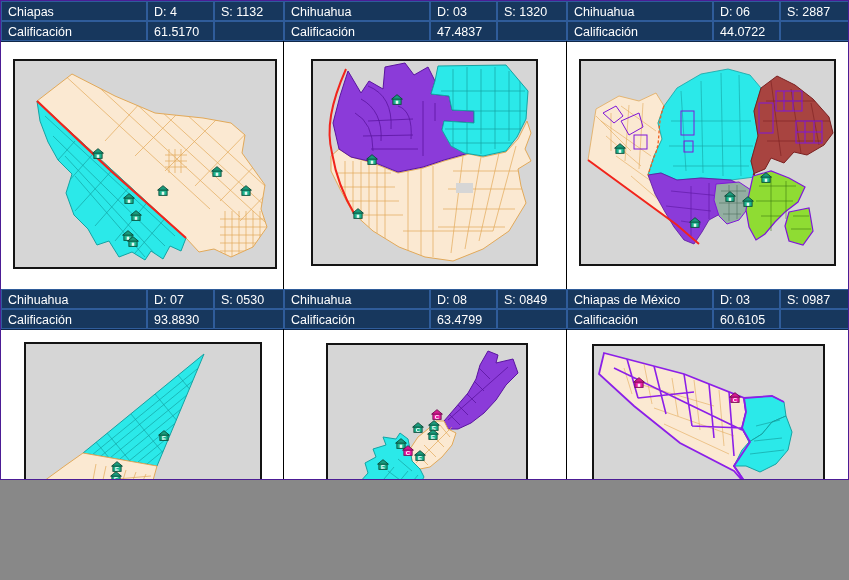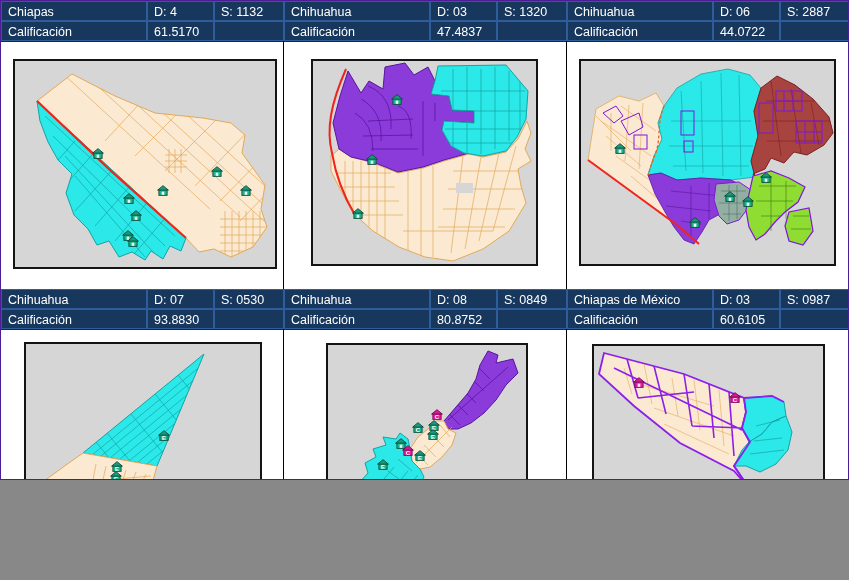--- a/index.html
+++ b/index.html
@@ -361,21 +361,21 @@
           </div>
     </div>
   </div>
 
   <div class="panel">
     <div class="hdr">
       <div class="hcell">Chihuahua</div>
       <div class="hcell">D: 08</div>
       <div class="hcell">S: 0849</div>
       <div class="hcell">Calificación</div>
-      <div class="hcell">80.8752</div>
+      <div class="hcell">63.4799</div>
       <div class="hcell"></div>
     </div>
     <div class="mapbox" style="left:42px; top:54px; width:202px; height:211px;">
       <div class="map-canvas">
         <svg class="mapsvg" viewBox="0 0 198 207" preserveAspectRatio="none">
           <defs>
             <clipPath id="m5cy">
                   <polygon points="82,104 84,116 92,124 96,132 88,146 76,160 64,174 52,188 40,200 30,204 24,197 28,186 24,178 30,168 27,158 34,148 31,138 40,128 37,118 48,112 45,104 58,100 55,92 68,94 72,88 80,94"></polygon>
                 </clipPath>
             <clipPath id="m5pu">

